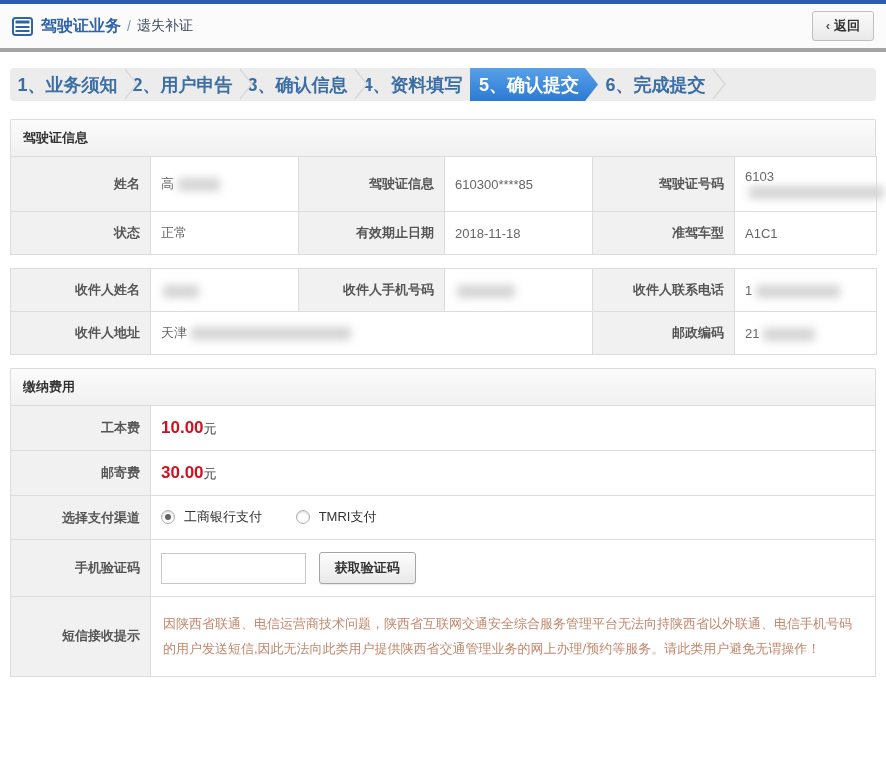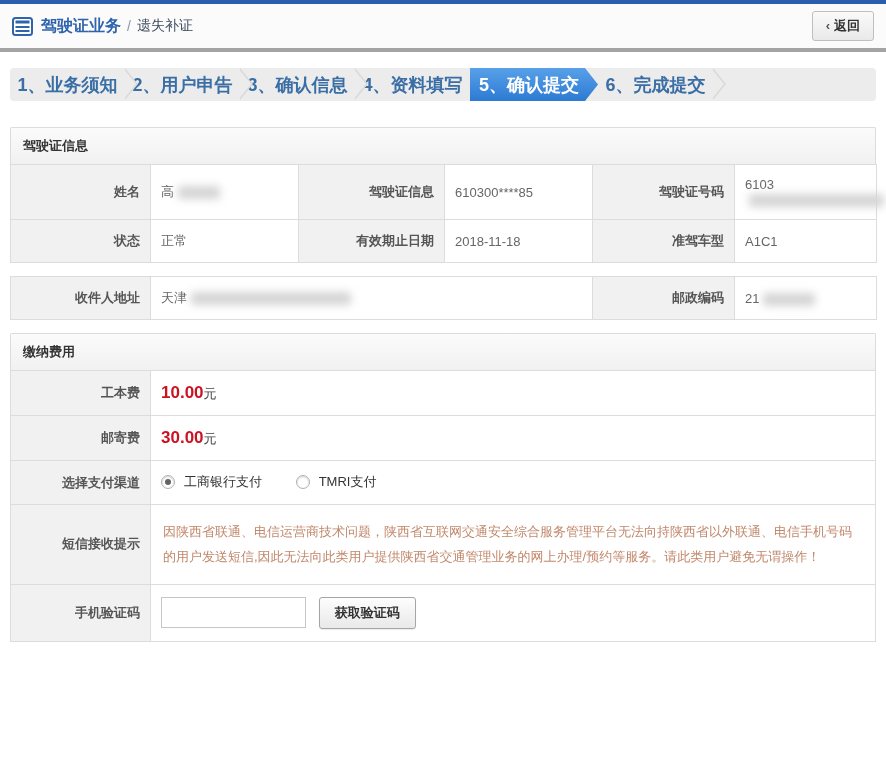--- a/index.html
+++ b/index.html
@@ -47,21 +47,21 @@
   }
   .step.active {
     flex: 0 0 128px; color: #fff; z-index: 2;
     background: linear-gradient(#58a0e8, #2c7ad3);
     clip-path: polygon(0 0, calc(100% - 13px) 0, 100% 50%, calc(100% - 13px) 100%, 0 100%);
     padding-right: 10px;
   }
   .steps-filler { flex: 1; }
   
   .section { margin-top: 13px; }
-  .section.first { margin-top: 26px; }
+  .section.first { margin-top: 18px; }
   .section-hd {
     border: 1px solid #dcdcdc; border-bottom: none;
     background: linear-gradient(#fbfbfb, #f1f1f1);
     padding: 9px 12px; font-weight: bold; color: #333; font-size: 13px;
     border-radius: 2px 2px 0 0;
   }
   table.info { width: 100%; border-collapse: collapse; table-layout: fixed; }
   table.info td { border: 1px solid #dcdcdc; padding: 12px 10px; font-size: 13px; }
   td.lbl {
     background: #f1f1f1; text-align: right; font-weight: bold; color: #555;
@@ -180,20 +180,28 @@
     <table class="info">
       <colgroup>
           <col style="width:140px">
           <col style="width:148px">
           <col style="width:146px">
           <col style="width:148px">
           <col style="width:142px">
           <col style="width:142px">
         </colgroup>
       <tbody>
+          <tr>
+        <td class="lbl">收件人姓名</td>
+        <td class="val"><span class="blur w-rname"></span></td>
+        <td class="lbl">收件人手机号码</td>
+        <td class="val"><span class="blur w-mob"></span></td>
+        <td class="lbl">收件人联系电话</td>
+        <td class="val"><span>1</span><span class="blur w-tel"></span></td>
+      </tr>
       <tr>
         <td class="lbl">收件人地址</td>
         <td class="val" colspan="3"><span>天津</span><span class="blur w-addr"></span></td>
         <td class="lbl">邮政编码</td>
         <td class="val"><span>21</span><span class="blur w-post"></span></td>
       </tr>
     </tbody>
       </table>
   </div>
 
@@ -220,32 +228,32 @@
                 <span class="circle"></span>
                 <span>工商银行支付</span>
               </span>
           <span class="radio">
                 <span class="circle"></span>
                 <span>TMRI支付</span>
               </span>
         </td>
       </tr>
       <tr>
-        <td class="lbl">短信接收提示</td>
-        <td class="val">
-          <div class="notice">因陕西省联通、电信运营商技术问题，陕西省互联网交通安全综合服务管理平台无法向持陕西省以外联通、电信手机号码的用户发送短信,因此无法向此类用户提供陕西省交通管理业务的网上办理/预约等服务。请此类用户避免无谓操作！</div>
-        </td>
-      </tr>
-      <tr>
         <td class="lbl">手机验证码</td>
         <td class="val">
           <input type="text" class="code-input" value="" style="">
           <button class="code-btn">获取验证码</button>
         </td>
       </tr>
+      <tr>
+        <td class="lbl">短信接收提示</td>
+        <td class="val">
+          <div class="notice">因陕西省联通、电信运营商技术问题，陕西省互联网交通安全综合服务管理平台无法向持陕西省以外联通、电信手机号码的用户发送短信,因此无法向此类用户提供陕西省交通管理业务的网上办理/预约等服务。请此类用户避免无谓操作！</div>
+        </td>
+      </tr>
     </tbody>
       </table>
   </div>
 
   <div class="footer">
     
     
   </div>
 
 </div>

